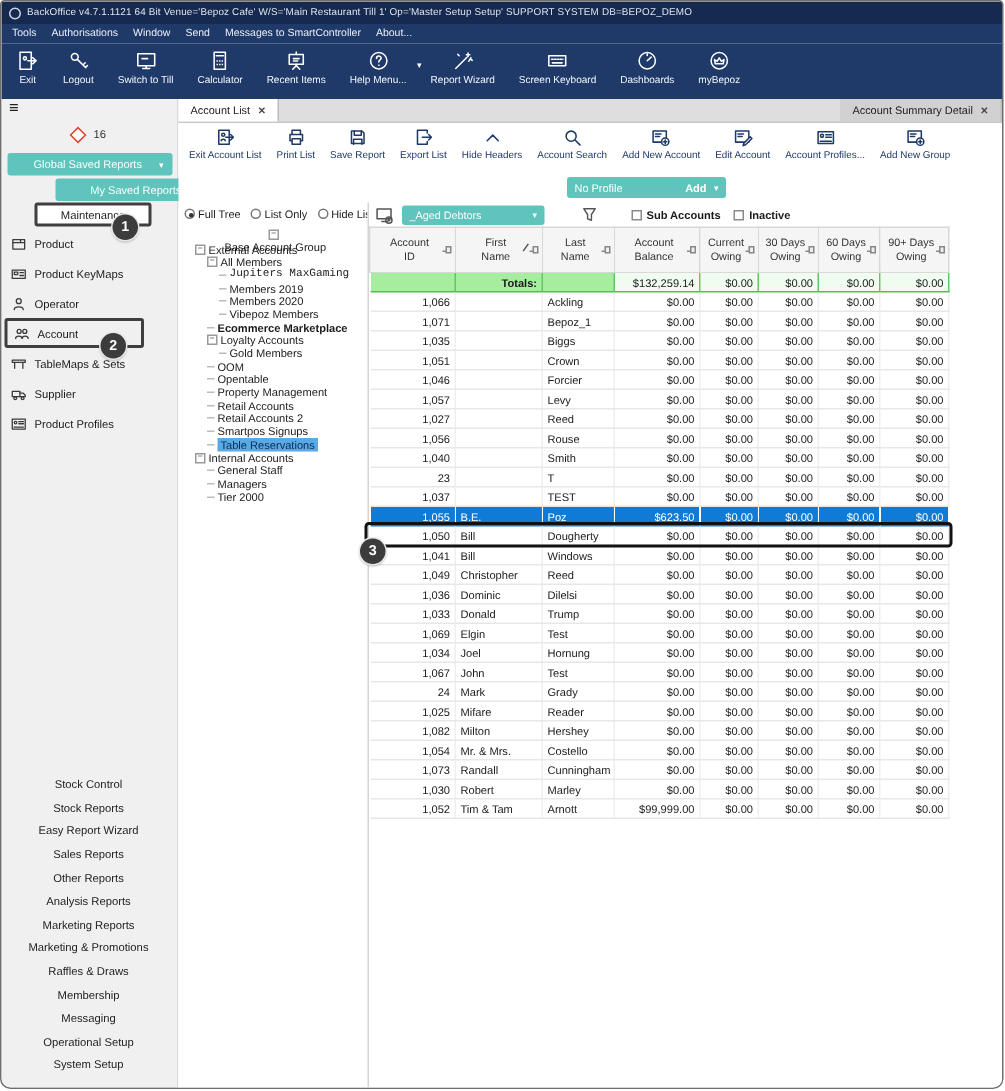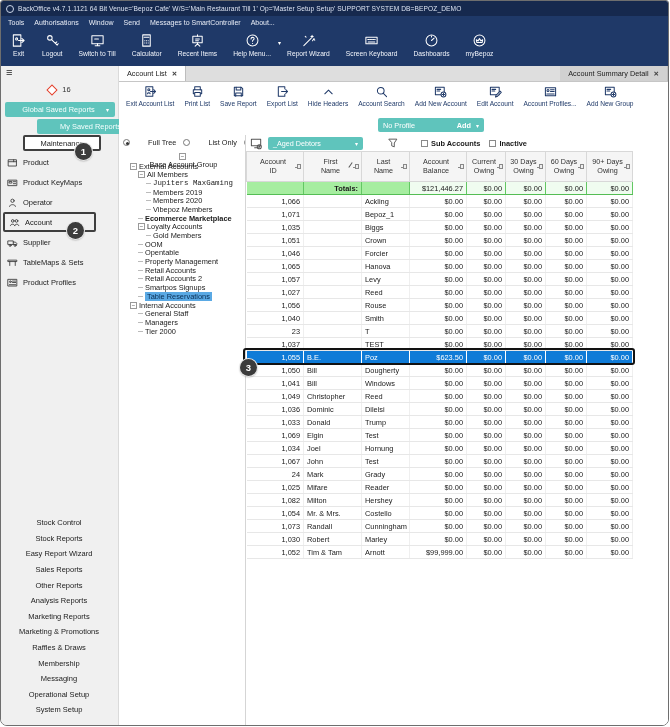--- a/index.html
+++ b/index.html
@@ -68,21 +68,21 @@
   .profilebar{position:absolute;left:0;top:49px;right:0;height:20px;}
   .profile-label{position:absolute;left:227px;top:5px;font-size:7.8px;font-weight:bold;color:var(--navy);padding-left:32px;}
   .profile-combo{position:absolute;left:259px;top:3px;width:106px;height:14px;background:var(--teal);border-radius:2px;
     display:flex;align-items:center;color:#fff;font-size:7.3px;padding:0 5px;gap:5px;}
   .profile-combo .val{flex:1;white-space:nowrap;}
   .profile-combo .add{font-weight:bold;}
 
   
   .treepane{position:absolute;left:0;top:69px;width:126px;bottom:0;background:#fff;}
   .radios{position:absolute;left:4px;top:3px;display:flex;gap:7px;align-items:center;}
-  .radio{display:flex;align-items:center;gap:18px;font-size:7.3px;color:#222;white-space:nowrap;}
+  .radio{display:flex;align-items:center;gap:2px;font-size:7.3px;color:#222;white-space:nowrap;}
   .rb{width:7px;height:7px;border:1px solid #777;border-radius:50%;background:#fff;position:relative;flex:none;}
   .rb.sel::after{content:'';position:absolute;left:1.5px;top:1.5px;width:3px;height:3px;border-radius:50%;background:#333;}
   .tree{position:absolute;left:3px;top:18px;right:0;}
   .tree-item{height:8.7px;display:flex;align-items:center;font-size:7.4px;color:#1a1a1a;white-space:nowrap;}
   .exp{width:7px;height:7px;border:1px solid #999;background:#fff;flex:none;margin-right:2px;
     display:flex;align-items:center;justify-content:center;font-size:6px;color:#444;line-height:5px;}
   .leaf-dash{width:5px;height:1px;background:#bbb;flex:none;margin-right:2px;}
   .tree-item.selected .tlabel{background:var(--tree-sel);color:#082c52;padding:0 2px;}
 
   
@@ -256,33 +256,33 @@
         <div class="sb-item boxed">
           <svg viewBox="0 0 14 14">
             <circle cx="4.8" cy="5" r="1.7"></circle>
             <circle cx="9.6" cy="5" r="1.7"></circle>
             <path d="M1.8 11c0-2.6 5.4-2.6 5.4 0M7.4 11c0-2.6 5-2.6 5 0"></path>
           </svg>
           <span>Account</span>
         </div>
         <div class="sb-item">
           <svg viewBox="0 0 14 14">
+            <rect x="1.5" y="4" width="11" height="1.8"></rect>
+            <path d="M3.5 5.8v5M10.5 5.8v5"></path>
+          </svg>
+          <span>TableMaps &amp; Sets</span>
+        </div>
+        <div class="sb-item">
+          <svg viewBox="0 0 14 14">
             <rect x="1.5" y="5" width="6.5" height="4.5"></rect>
             <path d="M8 6.5h2.8l1.7 1.8v1.2H8"></path>
             <circle cx="4" cy="10.8" r="1.2"></circle>
             <circle cx="10.3" cy="10.8" r="1.2"></circle>
           </svg>
           <span>Supplier</span>
-        </div>
-        <div class="sb-item">
-          <svg viewBox="0 0 14 14">
-            <rect x="1.5" y="4" width="11" height="1.8"></rect>
-            <path d="M3.5 5.8v5M10.5 5.8v5"></path>
-          </svg>
-          <span>TableMaps &amp; Sets</span>
         </div>
         <div class="sb-item">
           <svg viewBox="0 0 14 14">
             <rect x="1.5" y="3" width="11" height="8.5"></rect>
             <circle cx="4.3" cy="6" r="1.1"></circle>
             <path d="M7 5.2h4M7 7h4M3 9.8h8"></path>
           </svg>
           <span>Product Profiles</span>
         </div>
       </div>
@@ -585,21 +585,21 @@
                   <div>Owing</div>
                   <span class="pin"></span>
                 </th>
               </tr>
             </thead>
             <tbody>
               <tr class="totals">
                 <td></td>
                 <td class="tlbl">Totals:</td>
                 <td></td>
-                <td class="num r">$121,446.27</td>
+                <td class="num r">$132,259.14</td>
                 <td class="num r">$0.00</td>
                 <td class="num r">$0.00</td>
                 <td class="num r">$0.00</td>
                 <td class="num r">$0.00</td>
               </tr>
               <tr>
                 <td class="r">1,066</td>
                 <td></td>
                 <td>Ackling</td>
                 <td class="r">$0.00</td>
@@ -635,30 +635,20 @@
                 <td class="r">$0.00</td>
                 <td class="r">$0.00</td>
                 <td class="r">$0.00</td>
                 <td class="r">$0.00</td>
                 <td class="r">$0.00</td>
               </tr>
               <tr>
                 <td class="r">1,046</td>
                 <td></td>
                 <td>Forcier</td>
-                <td class="r">$0.00</td>
-                <td class="r">$0.00</td>
-                <td class="r">$0.00</td>
-                <td class="r">$0.00</td>
-                <td class="r">$0.00</td>
-              </tr>
-              <tr>
-                <td class="r">1,065</td>
-                <td></td>
-                <td>Hanova</td>
                 <td class="r">$0.00</td>
                 <td class="r">$0.00</td>
                 <td class="r">$0.00</td>
                 <td class="r">$0.00</td>
                 <td class="r">$0.00</td>
               </tr>
               <tr>
                 <td class="r">1,057</td>
                 <td></td>
                 <td>Levy</td>

